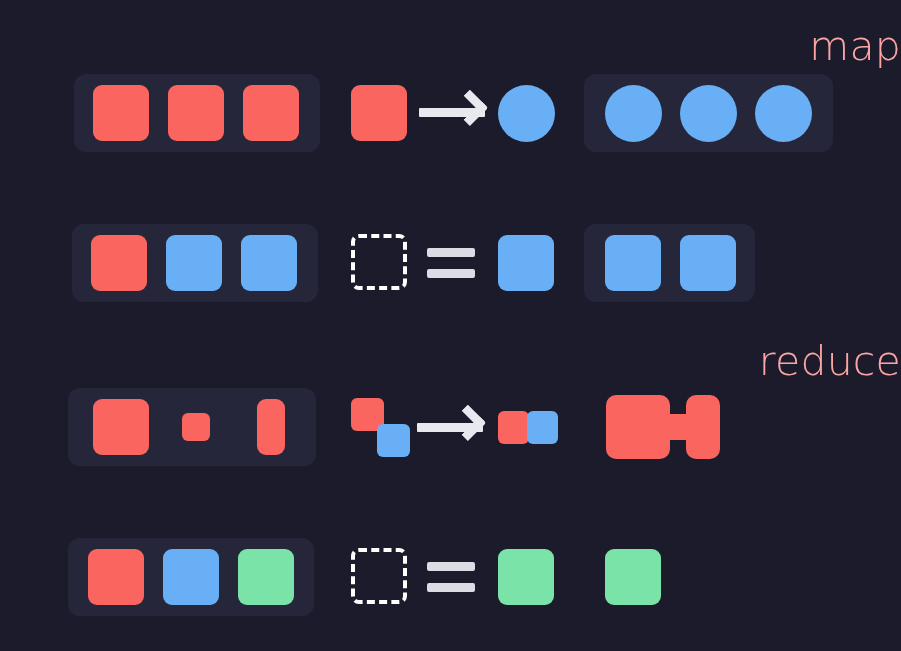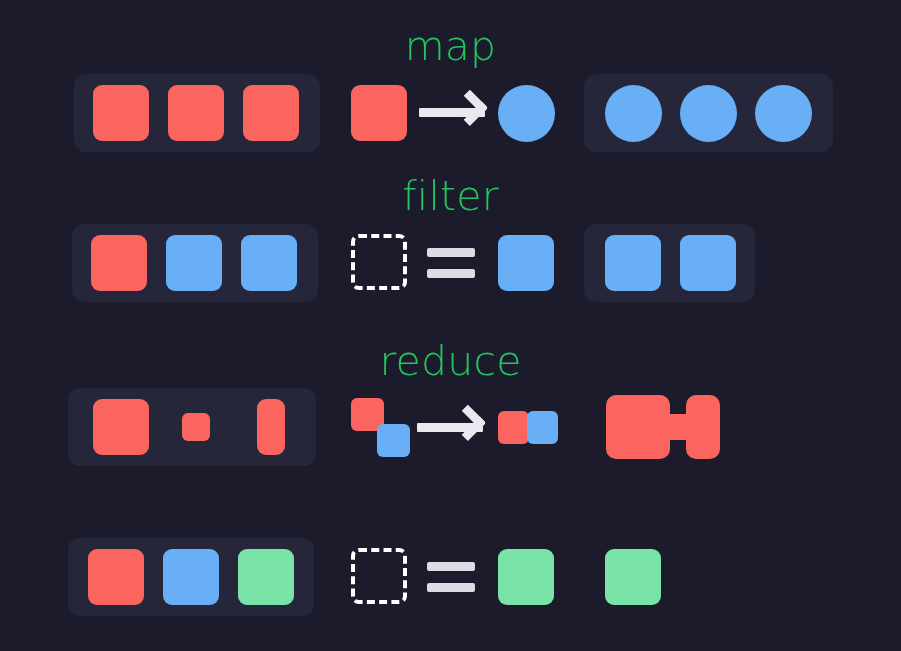--- a/index.html
+++ b/index.html
@@ -18,22 +18,22 @@
     position: relative;
     width: 901px;
     height: 651px;
   }
 
   
   .row-label {
     position: absolute;
     left: 0;
     width: 901px;
-    text-align: center;
-    color: #22c55e;
+    text-align: right;
+    color: #fca5a5;
     font-size: 41px;
     font-weight: 300;
     letter-spacing: 0.2px;
     line-height: 1;
     font-family: "DejaVu Sans", sans-serif;
   }
 
   
   .tray {
     position: absolute;
@@ -137,21 +137,20 @@
     <span class="shaft"></span>
     <span class="head"></span>
   </div>
   <div class="circ" style="left:498px; top:85px; width:57px; height:57px; background:#68aff5;"></div>
 
   <div class="tray" style="left:584px; top:74px; width:249px; height:78px;"></div>
   <div class="circ" style="left:605px; top:85px; width:57px; height:57px; background:#68aff5;"></div>
   <div class="circ" style="left:680px; top:85px; width:57px; height:57px; background:#68aff5;"></div>
   <div class="circ" style="left:755px; top:85px; width:57px; height:57px; background:#68aff5;"></div>
 
-  <div class="row-label" style="top:176px;">filter</div>
 
   <div class="tray" style="left:72px; top:224px; width:246px; height:78px;"></div>
   <div class="sq" style="left:91px; top:235px; width:56px; height:56px; background:#fb6560;"></div>
   <div class="sq" style="left:166px; top:235px; width:56px; height:56px; background:#68aff5;"></div>
   <div class="sq" style="left:241px; top:235px; width:56px; height:56px; background:#68aff5;"></div>
 
   <div class="dashed" style="left:351px; top:234px; width:56px; height:56px;"></div>
   <div class="eq" style="left:427px; top:248px; width:48px; height:30px;">
     <i class="top"></i>
       <i class="bot"></i>

